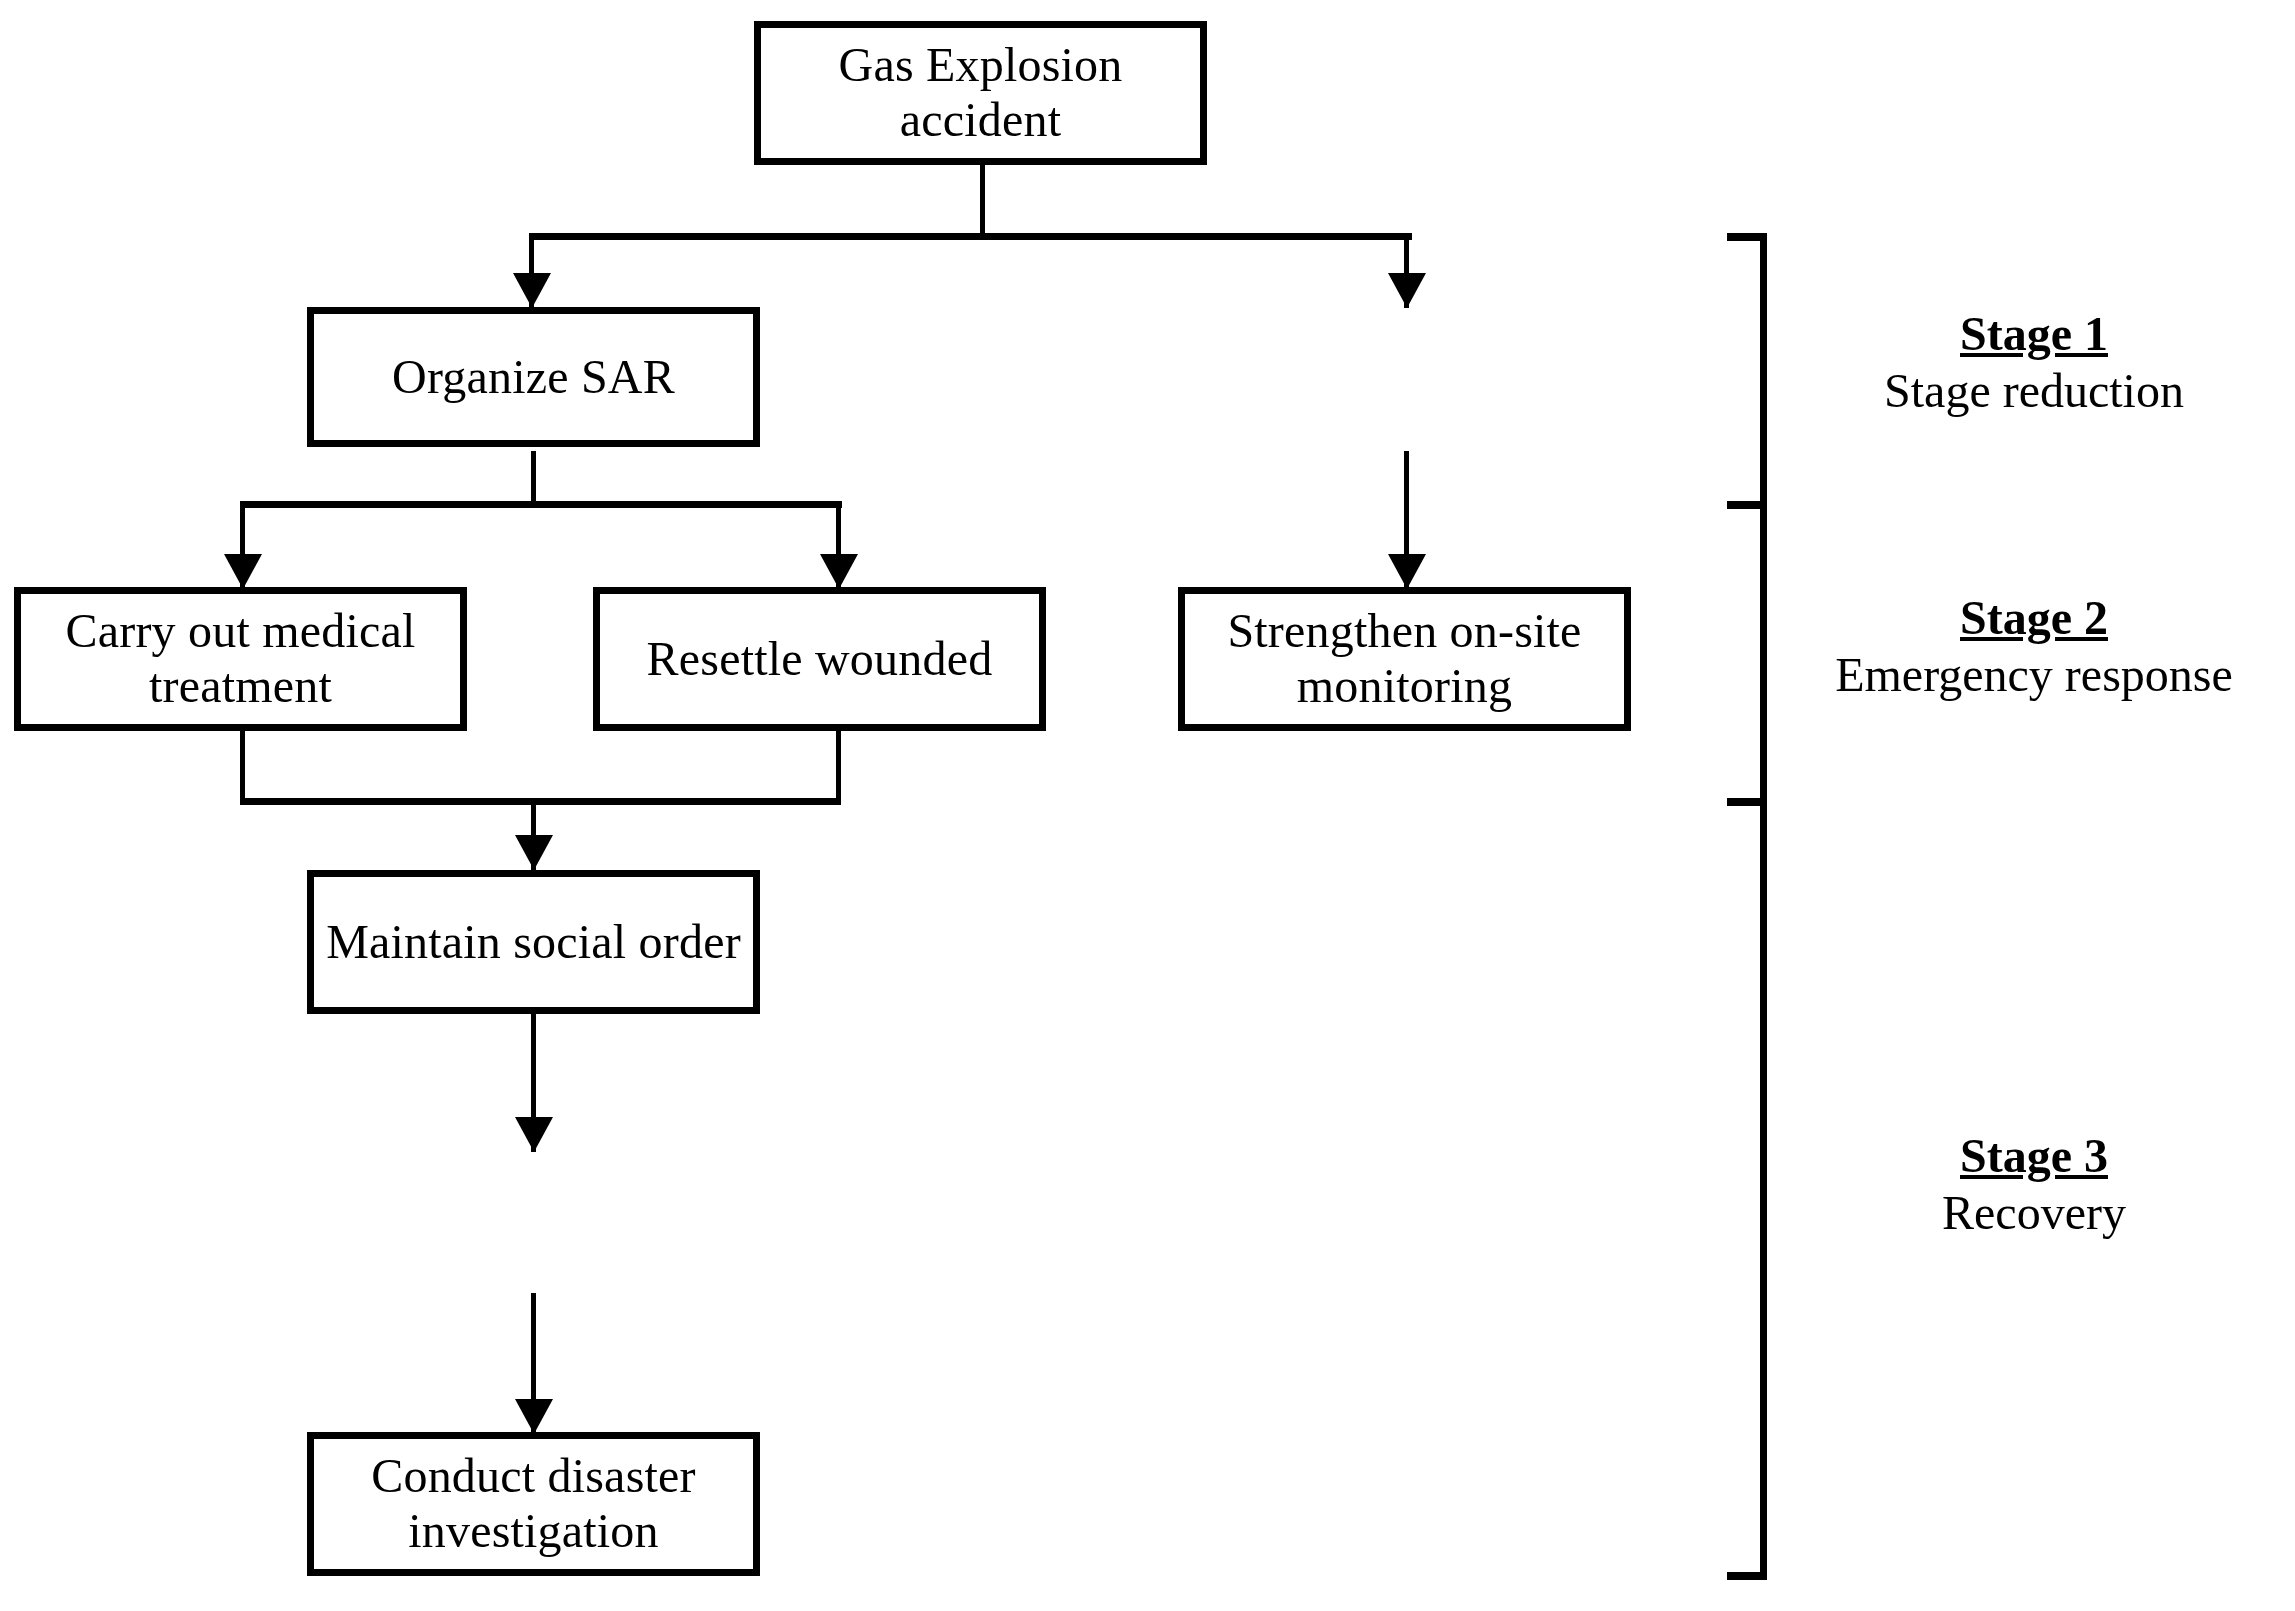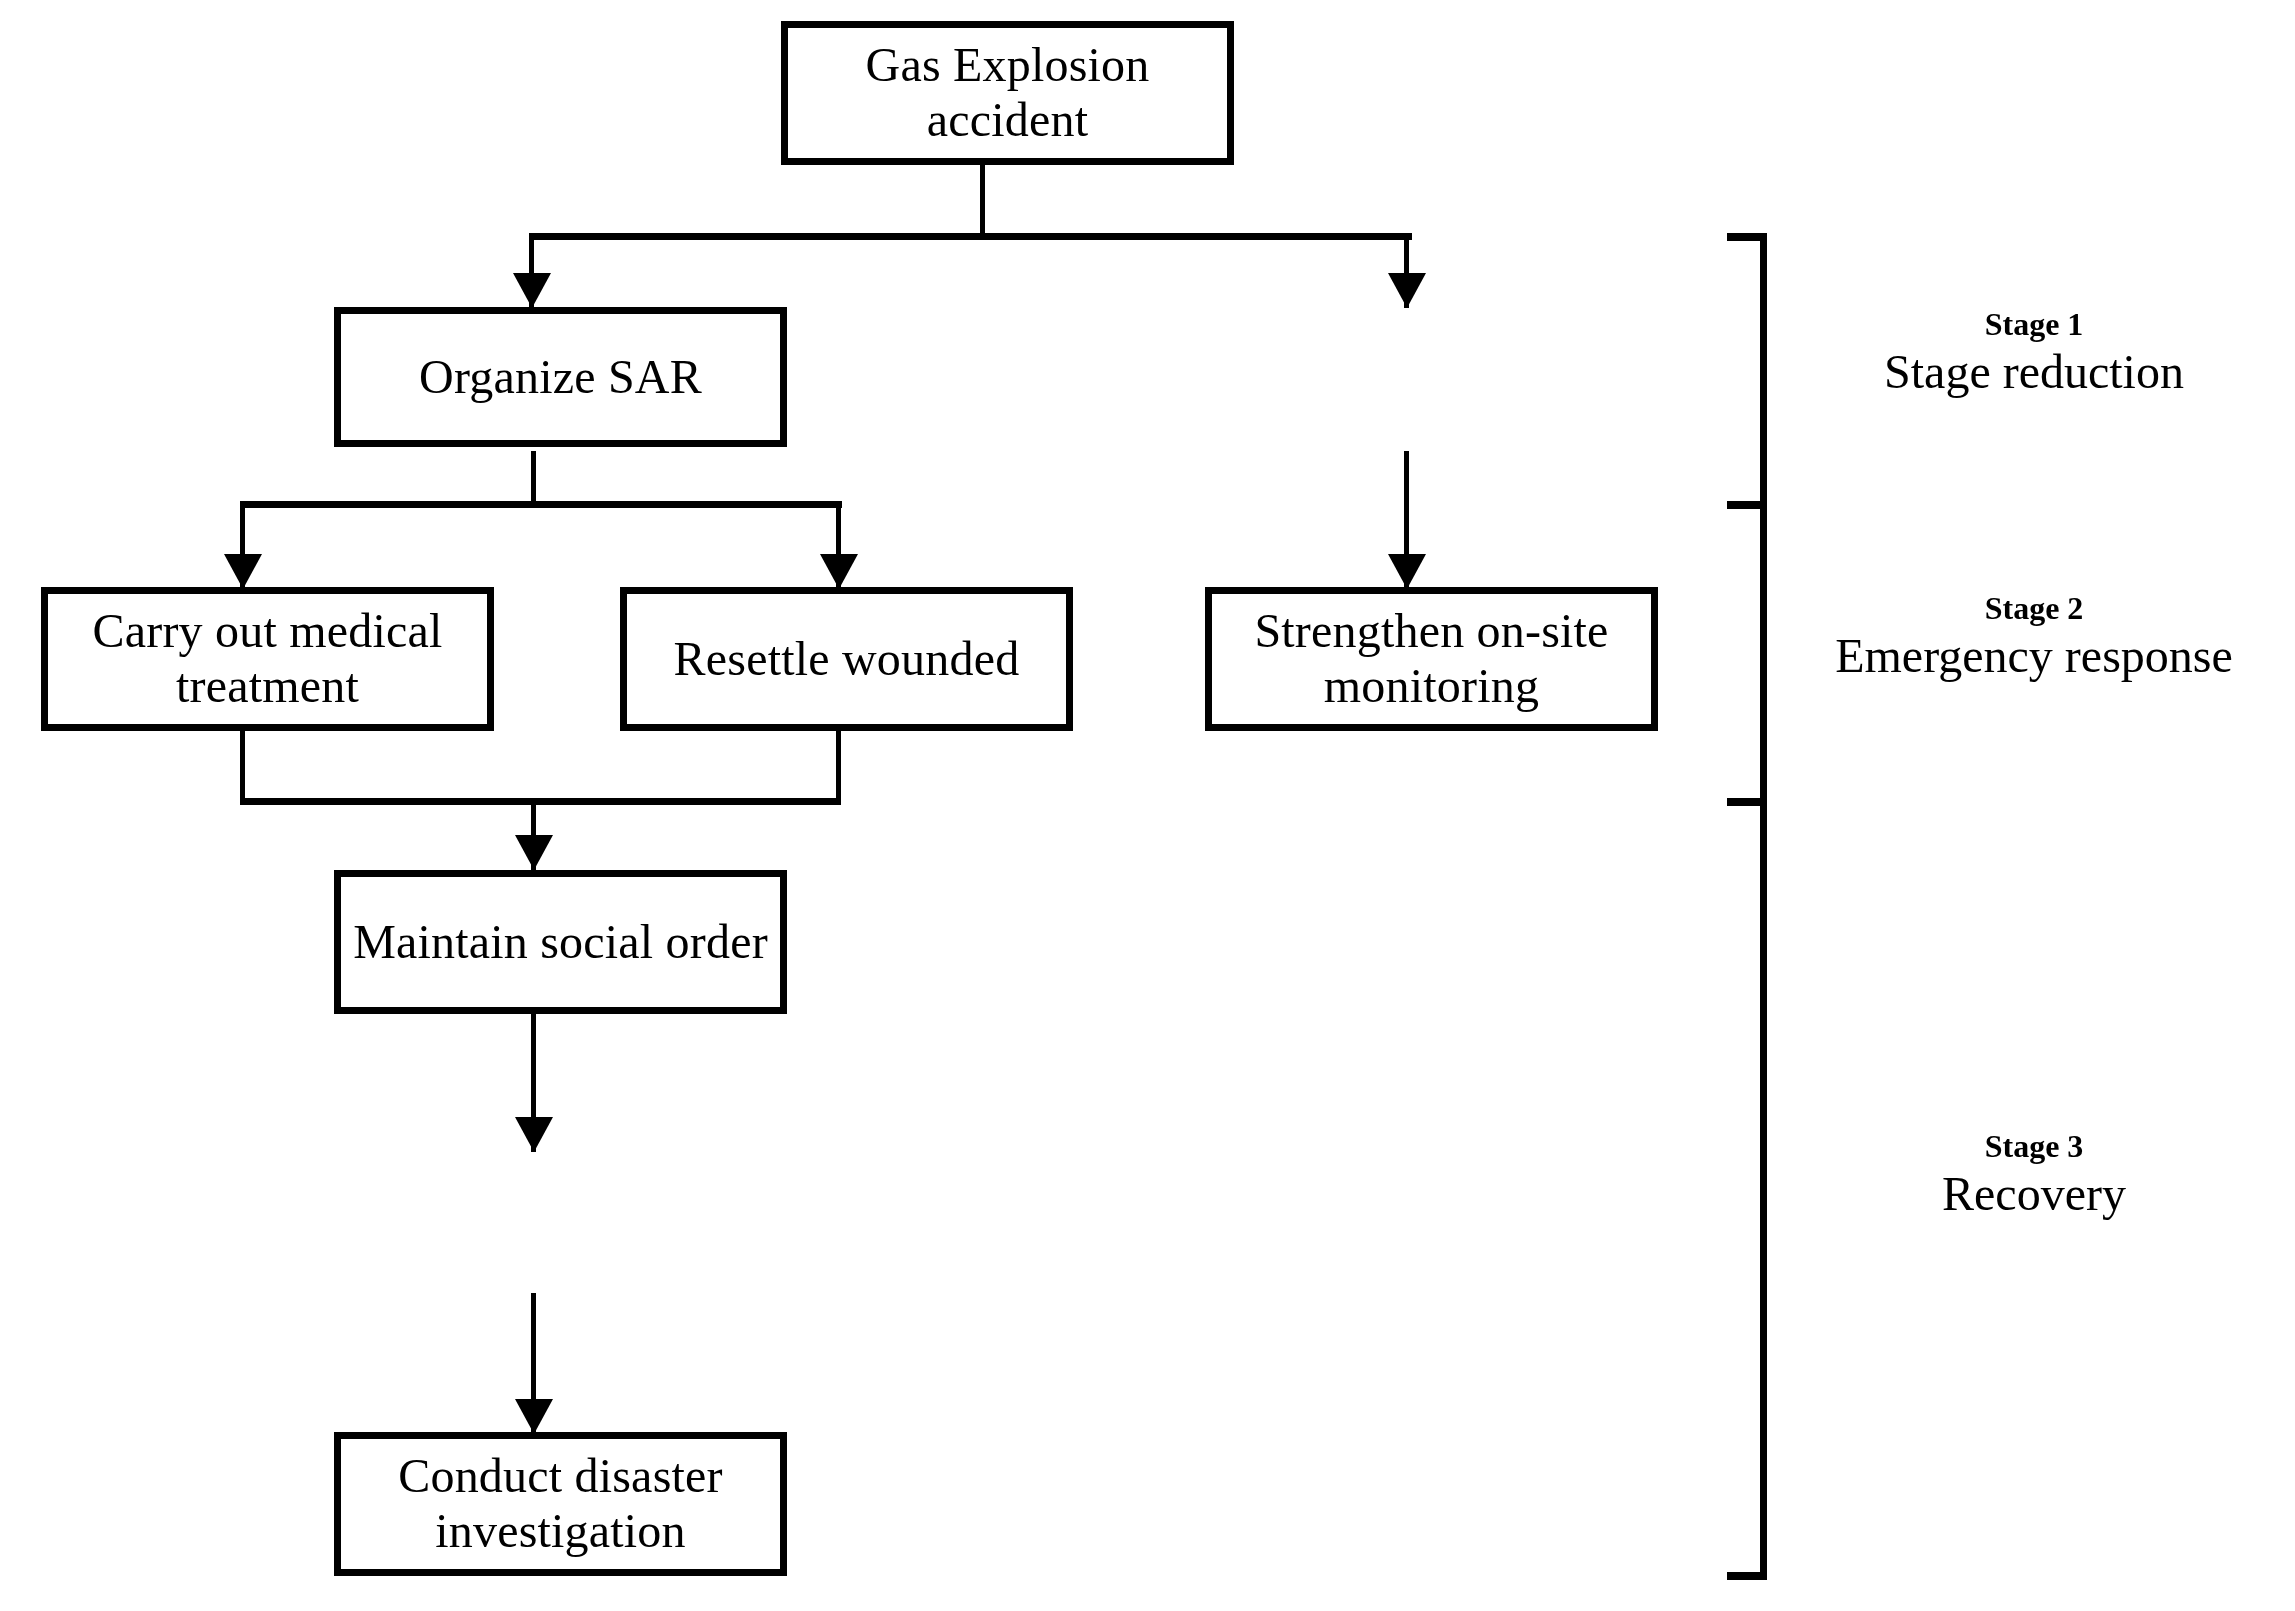--- a/index.html
+++ b/index.html
@@ -27,21 +27,20 @@
     display: flex;
     align-items: center;
     justify-content: center;
     text-align: center;
     line-height: 1.14;
     font-size: 48px;
     font-weight: normal;
     letter-spacing: 0.2px;
     padding: 0 6.1px;
     z-index: 3;
-    margin-left: 27px;
   }
   .node .label {
     display: block;
     width: 100%;
   }
   
   .edge-v {
     position: absolute;
     width: 5.4px;
     background: #000000;
@@ -77,22 +76,23 @@
   }
   .stage-label {
     position: absolute;
     text-align: center;
     line-height: 1.18;
     z-index: 2;
   }
   .stage-title {
     display: block;
     font-weight: bold;
-    font-size: 32px;
+    font-size: 48px;
     white-space: nowrap;
+    text-decoration: underline;
   }
   .stage-sub {
     display: block;
     font-weight: normal;
     font-size: 48px;
     white-space: nowrap;
   }
 </style>
 </head>
 <body>

